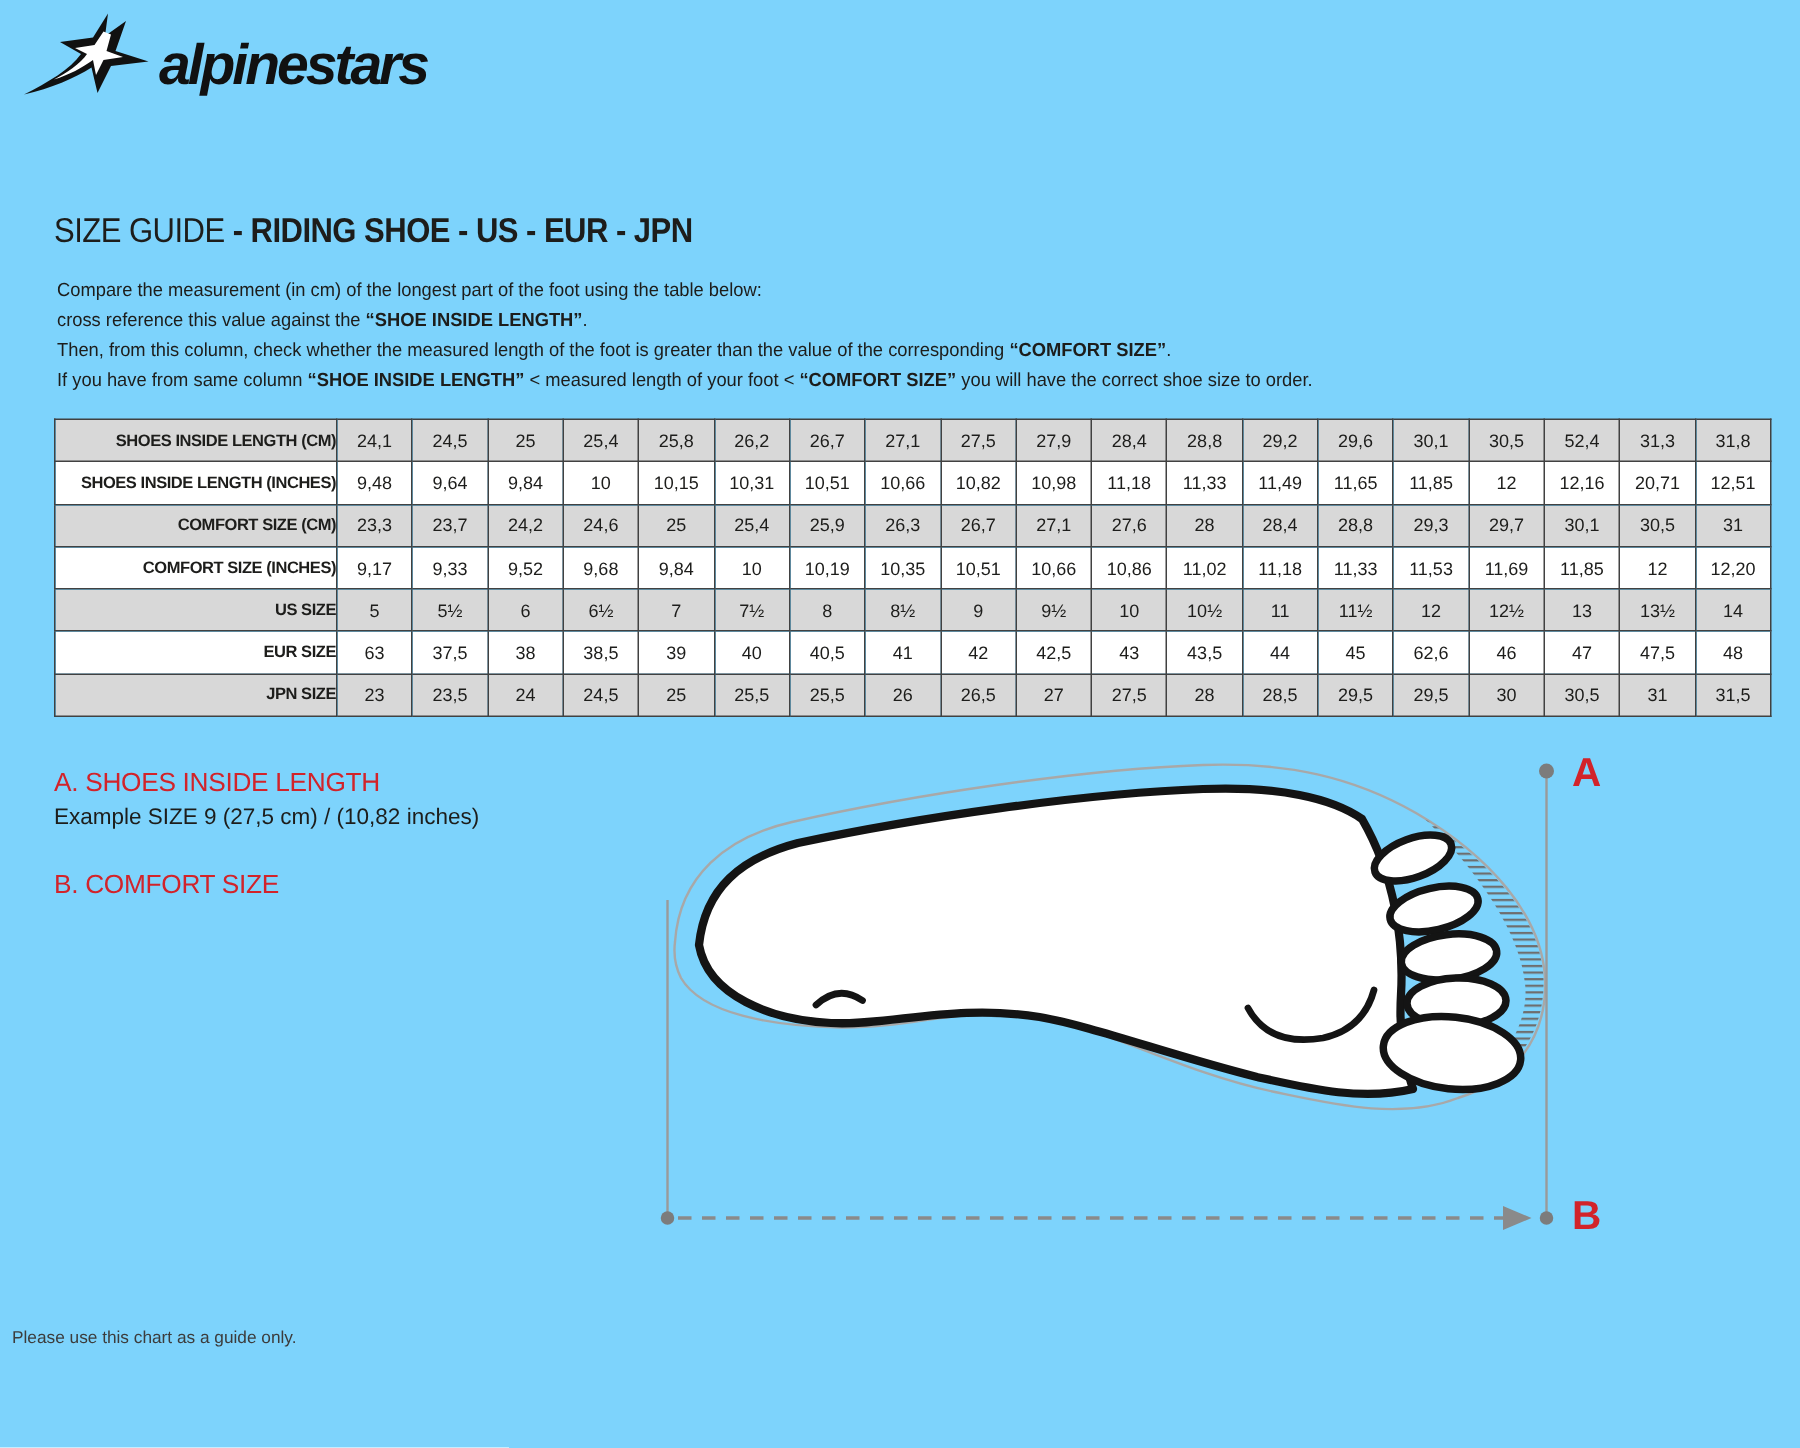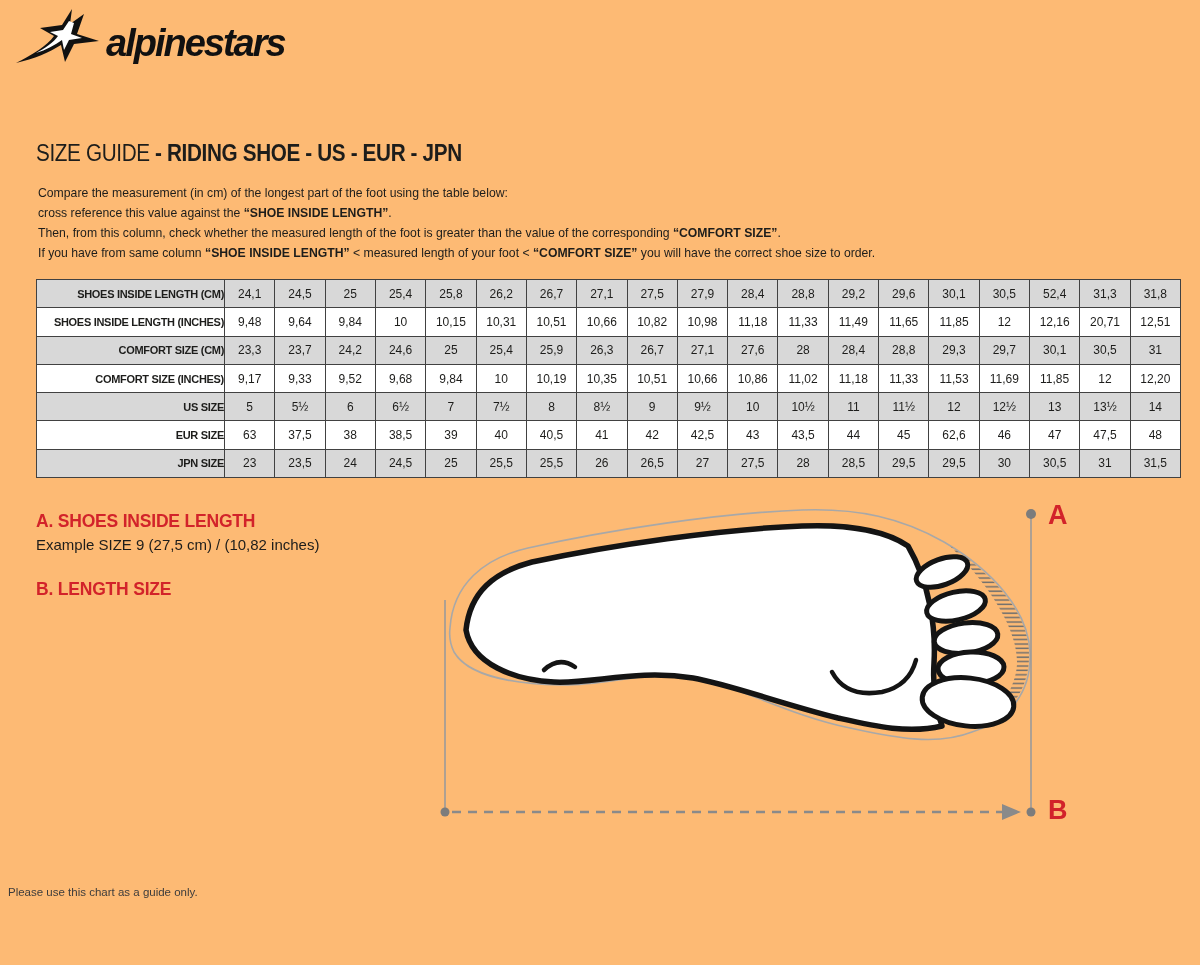--- a/index.html
+++ b/index.html
@@ -1,16 +1,16 @@
 <!DOCTYPE html>
 <html style="--accent: #d2232a; --ink: #1d1d1b; --table-shade: #d8d8d8; --table-border: #414141; --diagram-gray: #8f8f8f;"><head>
 <meta charset="utf-8">
 <style>
   html,body{margin:0;padding:0;background:#fff;}
-  .page{position:relative;width:1200px;height:965px;background:#fdba74;overflow:hidden;
+  .page{position:relative;width:1200px;height:965px;background:#7dd3fc;overflow:hidden;
         font-family:"Liberation Sans",sans-serif;color:var(--ink,#1d1d1b);}
 
   .logo{position:absolute;left:14px;top:8px;}
 
   .title{position:absolute;left:36px;top:140px;font-size:23px;white-space:nowrap;
          letter-spacing:-0.4px;transform:scaleX(0.9);transform-origin:0 0;}
   .title .bold{font-weight:bold;}
 
   .intro{position:absolute;left:38px;top:183px;font-size:12.6px;line-height:20px;
          transform:scaleX(0.97);transform-origin:0 0;white-space:nowrap;}
@@ -19,21 +19,21 @@
   .size-table{position:absolute;left:36px;top:279px;width:1145px;border-collapse:collapse;
               table-layout:fixed;}
   .size-table td{border:1px solid var(--table-border,#414141);height:27.3px;text-align:center;
                  font-size:12px;padding:0;overflow:hidden;}
   .size-table td.label-cell{width:178px;text-align:right;padding-left:9px;font-weight:bold;
                  font-size:11px;letter-spacing:-0.3px;}
   .size-table tr:nth-child(odd) td{background:var(--table-shade,#d8d8d8);}
   .size-table tr:nth-child(even) td{background:#ffffff;}
 
   .measure{position:absolute;left:36px;top:511px;}
-  .m-head{color:var(--accent,#d2232a);font-weight:bold;font-size:17.5px;margin:0 0 4px 0;
+  .m-head{color:var(--accent,#d2232a);font-weight:normal;font-size:17.5px;margin:0 0 4px 0;
           letter-spacing:-0.2px;}
   .m-ex{font-size:15px;margin:0 0 26px 0;}
 
   .diagram{position:absolute;left:430px;top:488px;}
   .outline-gray{fill:none;stroke:#a8a8a8;stroke-width:1.6;}
   .foot-main{fill:#ffffff;stroke:#141414;stroke-width:5.5;stroke-linejoin:round;}
   .toe{fill:#ffffff;stroke:#141414;stroke-width:5;}
   .detail{fill:none;stroke:#141414;stroke-width:4.5;stroke-linecap:round;}
   .mline{stroke:#9a9a9a;stroke-width:1.6;}
   .mdot{fill:#7c7c7c;}
@@ -221,21 +221,21 @@
           <td>30,5</td>
           <td>31</td>
           <td>31,5</td>
         </tr>
       </tbody>
   </table>
 
   <div class="measure">
     <div class="m-head">A. SHOES INSIDE LENGTH</div>
     <div class="m-ex">Example SIZE 9 (27,5 cm) / (10,82 inches)</div>
-    <div class="m-head">B. LENGTH SIZE</div>
+    <div class="m-head">B. COMFORT SIZE</div>
   </div>
 
   <svg class="diagram" width="660" height="352" viewBox="0 0 660 352">
     <defs>
       <pattern id="hatch" width="4" height="4.4" patternUnits="userSpaceOnUse">
         <line x1="0" y1="2" x2="4" y2="2" stroke="#6e6e6e" stroke-width="1.5"></line>
       </pattern>
     </defs>
 
     <path class="outline-gray" d="M20,140 C23,96 54,70 98,60 C178,42 290,25 372,22 C428,20 472,30 514,54

